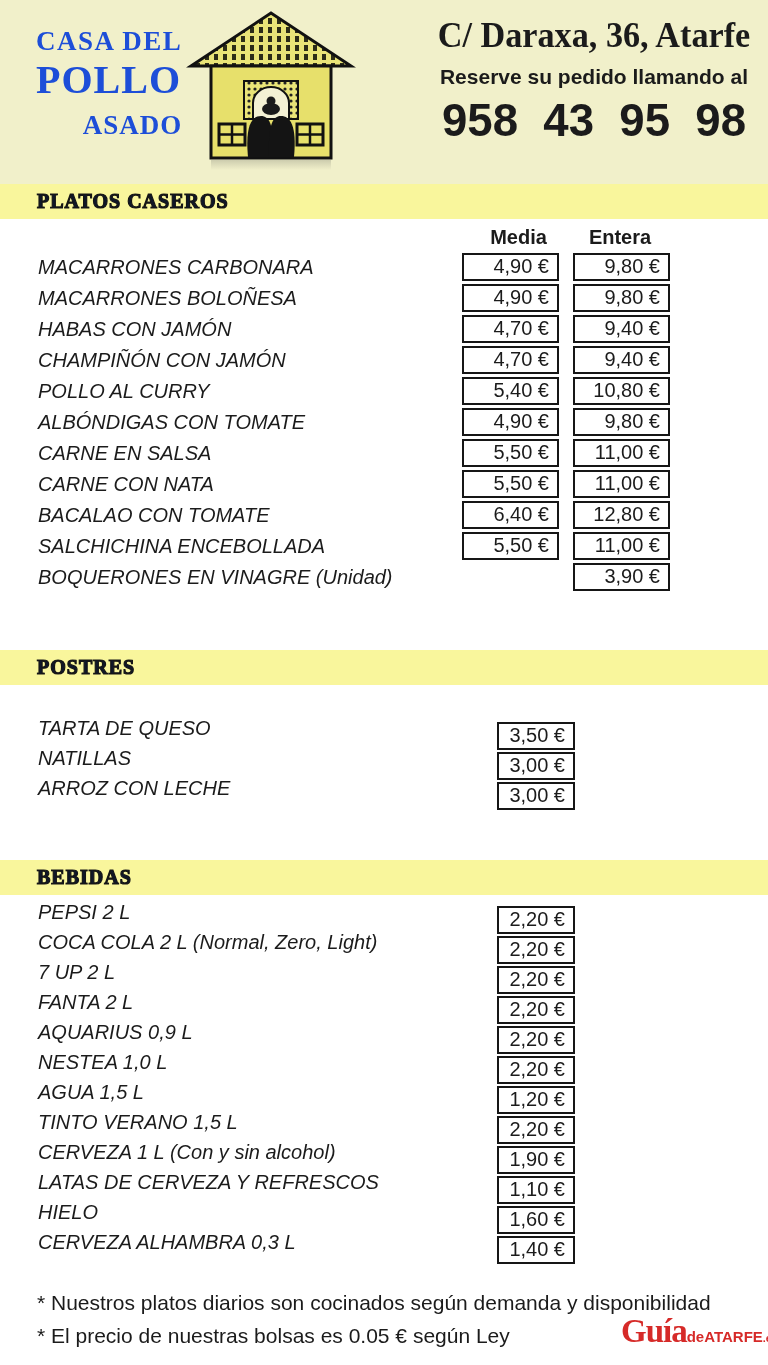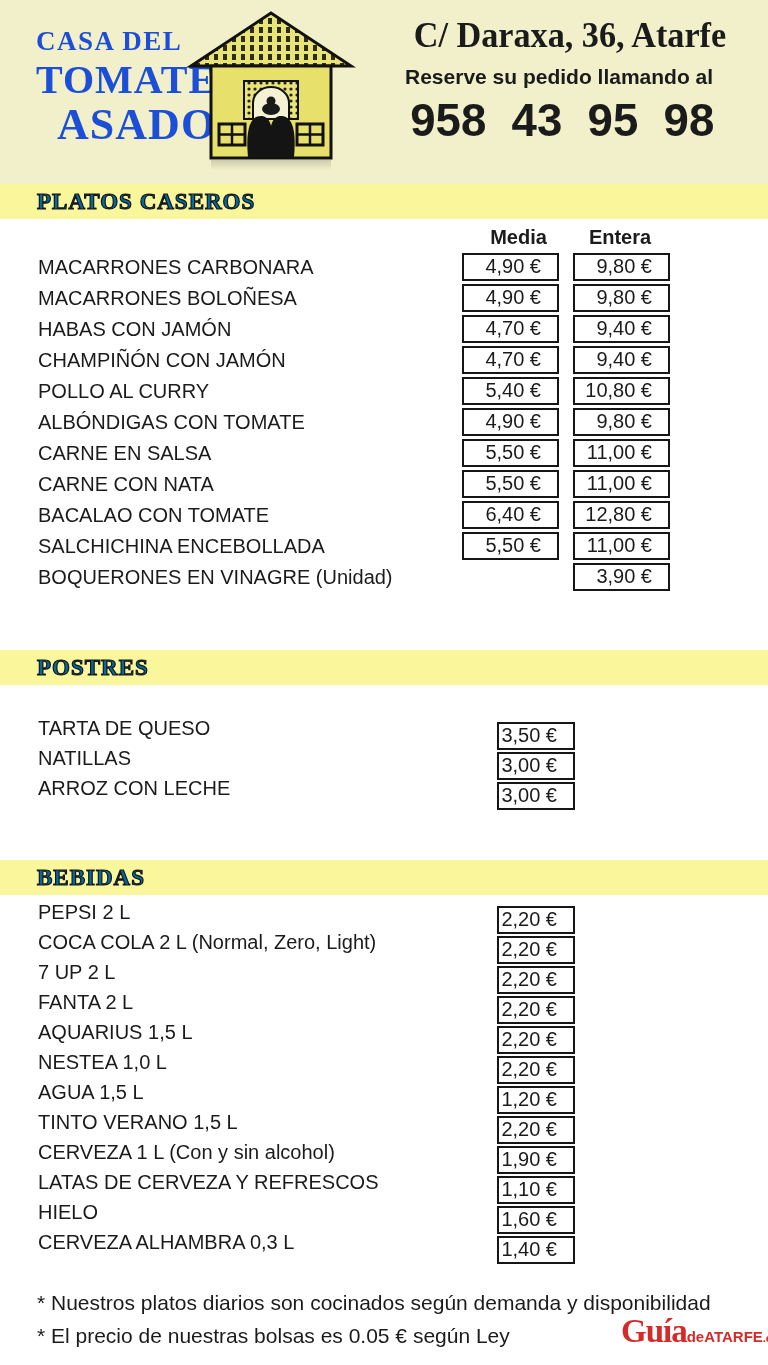--- a/index.html
+++ b/index.html
@@ -5,76 +5,76 @@
   html,body{margin:0;padding:0;background:#fff;}
   #page{position:relative;width:768px;height:1365px;background:#ffffff;overflow:hidden;
         font-family:"Liberation Sans",sans-serif;color:#1b1b1b;}
 
   
   .header{position:absolute;top:0;left:0;width:768px;height:184px;background:#f1f0ca;}
   .brand{position:absolute;left:36px;top:24px;font-family:"Liberation Serif",serif;
          font-weight:bold;color:#1d4ed8;}
   .brand .l1{font-size:27px;letter-spacing:1.5px;line-height:34px;}
   .brand .l2{font-size:40px;letter-spacing:1px;line-height:44px;}
-  .brand .l3{font-size:44px;letter-spacing:1px;line-height:46px;text-align:right;}
+  .brand .l3{font-size:27px;letter-spacing:1px;line-height:46px;text-align:right;}
   .house{position:absolute;left:186px;top:8px;}
-  .contact{position:absolute;left:405px;top:14px;width:348px;text-align:left;}
+  .contact{position:absolute;left:420px;top:14px;width:348px;text-align:center;}
   .address{font-family:"Liberation Serif",serif;font-weight:bold;font-size:36px;
            transform:scaleX(.95);transform-origin:center;white-space:nowrap;}
   .reserve{font-size:21px;font-weight:bold;margin-top:9px;white-space:nowrap;}
   .phone{font-size:47px;font-weight:bold;word-spacing:13px;margin-top:3px;
          transform:scaleX(.97);transform-origin:center;white-space:nowrap;}
 
   
   .band{position:absolute;left:0;width:768px;height:35px;background:#f9f69c;
         display:flex;align-items:center;}
   .band .title{margin-left:37px;font-family:"Liberation Serif",serif;font-weight:bold;
-               font-size:23px;letter-spacing:1px;color:#0369a1;
+               font-size:20px;letter-spacing:1px;color:#0f172a;
                -webkit-text-stroke:1.2px #151515;}
   #band-platos{top:184px;}
   #band-postres{top:650px;}
   #band-bebidas{top:860px;}
 
   
   .colheads{position:absolute;top:226px;left:470px;width:200px;display:flex;
             font-weight:bold;font-size:20px;}
   .colheads .ch1{width:97px;text-align:center;}
   .colheads .ch2{width:100px;text-align:center;margin-left:3px;}
 
   .rows{position:absolute;left:38px;}
   #platos-rows{top:253px;width:632px;}
   #postres-rows{top:714px;width:537px;}
   #bebidas-rows{top:898px;width:537px;}
 
   .row{display:flex;align-items:center;height:28px;margin-bottom:3px;}
   #postres-rows .row,#bebidas-rows .row{margin-bottom:2px;}
-  .row .label{flex:1;font-size:20px;white-space:nowrap;}
+  .row .label{flex:1;font-size:20px;white-space:nowrap;font-style:italic;}
   .cell{box-sizing:border-box;width:97px;height:28px;border:2px solid #161616;
         background:#fff;font-size:20px;line-height:23px;text-align:right;
-        padding-right:16px;flex:none;}
+        padding-right:8px;flex:none;}
   .cell.entera{margin-left:14px;}
   .cell.single{width:78px;margin-top:16px;}
   .cell.blank{border-color:transparent;background:transparent;}
 
   
   .notes{position:absolute;left:37px;top:1286px;font-size:21px;line-height:33px;}
   .logo{position:absolute;left:621px;top:1313px;color:#d62a28;white-space:nowrap;}
   .logo .g1{font-size:33px;font-weight:bold;letter-spacing:-1px;font-family:Liberation Serif, serif;}
   .logo .g2{font-size:15px;font-weight:bold;}
   .logo .g3{font-size:11px;font-weight:bold;}
 </style>
 </head>
 <body>
 
 <div id="page">
 
   <div class="header">
     <div class="brand">
       <div class="l1">CASA DEL</div>
-      <div class="l2">TOMATE</div>
+      <div class="l2">POLLO</div>
       <div class="l3">ASADO</div>
     </div>
 
     <svg class="house" width="170" height="162" viewBox="0 0 170 162">
       <defs>
         <pattern id="roofP" width="9" height="9" patternUnits="userSpaceOnUse">
           <rect width="9" height="9" fill="#e9e478"></rect>
           <rect x="1" y="1" width="4" height="6" fill="#2c2c18"></rect>
         </pattern>
         <pattern id="latticeP" width="6" height="6" patternUnits="userSpaceOnUse">
@@ -207,21 +207,21 @@
       </div>
       <div class="row">
         <span class="label">7 UP 2 L</span>
         <span class="cell single">2,20 €</span>
       </div>
       <div class="row">
         <span class="label">FANTA 2 L</span>
         <span class="cell single">2,20 €</span>
       </div>
       <div class="row">
-        <span class="label">AQUARIUS 1,5 L</span>
+        <span class="label">AQUARIUS 0,9 L</span>
         <span class="cell single">2,20 €</span>
       </div>
       <div class="row">
         <span class="label">NESTEA 1,0 L</span>
         <span class="cell single">2,20 €</span>
       </div>
       <div class="row">
         <span class="label">AGUA 1,5 L</span>
         <span class="cell single">1,20 €</span>
       </div>

